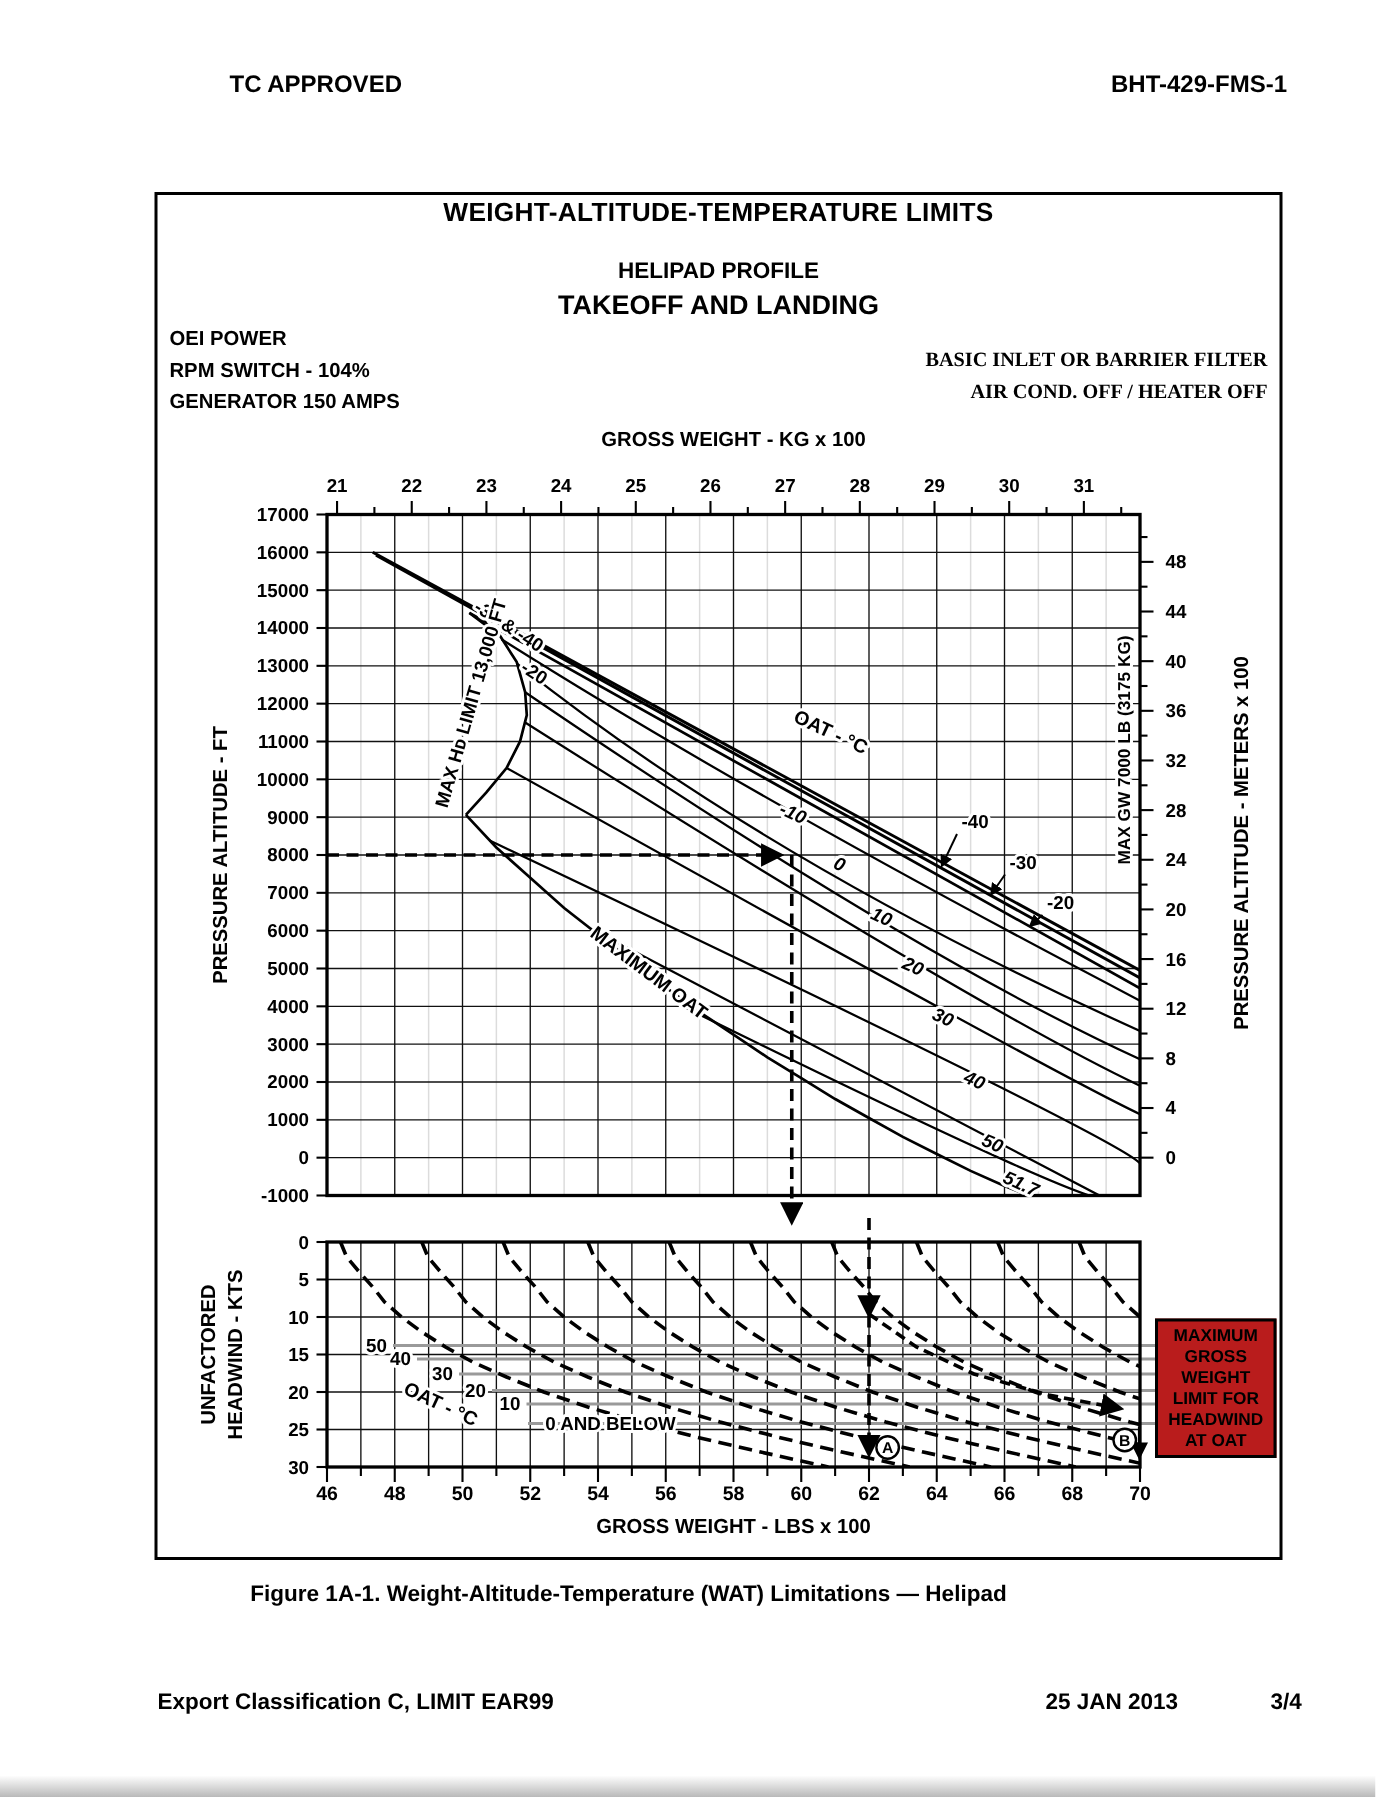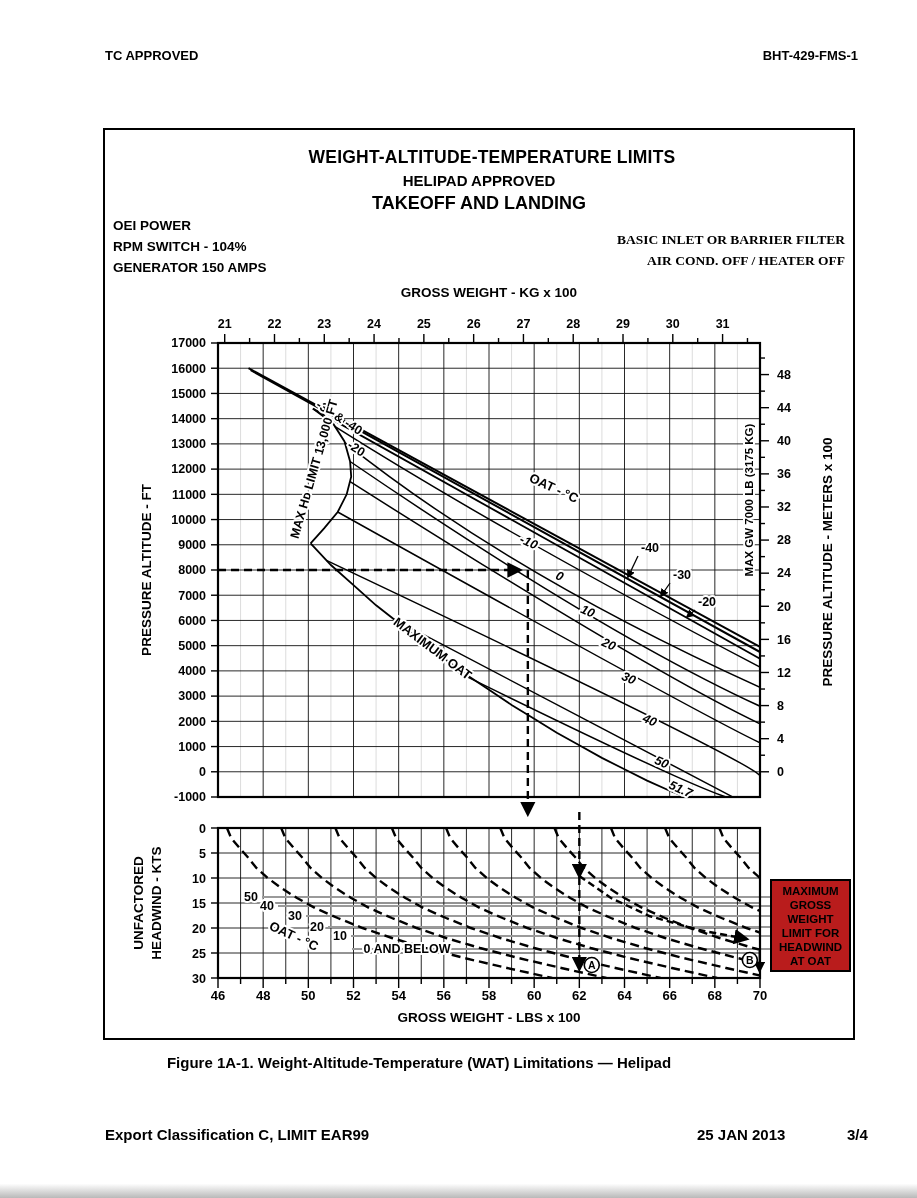--- a/index.html
+++ b/index.html
@@ -1,22 +1,22 @@
 <!DOCTYPE html>
 <html><head>
 <meta charset="utf-8">
 <style>
   html,body{margin:0;padding:0;background:#fff;}
   body{position:relative;width:917px;height:1198px;overflow:hidden;
        font-family:"Liberation Sans",sans-serif;font-weight:bold;color:#000;}
   .abs{position:absolute;}
-  .hdr{top:48px;font-size:13px;}
+  .hdr{top:48px;font-size:16px;margin-left:48px;}
   #figbox{left:103px;top:128px;width:748px;height:908px;border:2px solid #000;background:#fff;}
   .titleband{left:103px;width:752px;text-align:center;}
-  #t1{top:147px;font-size:17.5px;letter-spacing:.2px;padding-left:13px;}
+  #t1{top:131px;font-size:17.5px;letter-spacing:.2px;}
   #t2{top:172px;font-size:15px;}
   #t3{top:193px;font-size:18px;}
   .conds{font-size:13.5px;line-height:21px;white-space:pre-line;}
   #condL{left:113px;top:215px;}
   #condR{right:72px;top:229px;text-align:right;font-family:Liberation Serif, serif;}
   #sidebox{left:770px;top:879px;width:77px;height:89px;border:2px solid #000;background:#b91c1c;
            display:flex;align-items:center;justify-content:center;text-align:center;
            font-size:11.5px;line-height:14px;white-space:pre-line;}
   #caption{left:0;top:1054px;width:838px;text-align:center;font-size:15px;}
   .ftr{top:1126px;font-size:15px;}
@@ -27,21 +27,21 @@
 </style>
 </head>
 <body>
 
 <div class="abs hdr" style="left:105px;">TC APPROVED</div>
 <div class="abs hdr" style="right:59px;">BHT-429-FMS-1</div>
 
 <div class="abs" id="figbox"></div>
 
 <div class="abs titleband" id="t1">WEIGHT-ALTITUDE-TEMPERATURE LIMITS</div>
-<div class="abs titleband" id="t2">HELIPAD APPROVED</div>
+<div class="abs titleband" id="t2">HELIPAD PROFILE</div>
 <div class="abs titleband" id="t3">TAKEOFF AND LANDING</div>
 
 <div class="abs conds" id="condL">OEI POWER
 RPM SWITCH - 104%
 GENERATOR 150 AMPS</div>
 <div class="abs conds" id="condR">BASIC INLET OR BARRIER FILTER
 AIR COND. OFF  /  HEATER OFF</div>
 
 <svg id="gfx" class="abs" style="left:0;top:0;" width="917" height="1198" viewBox="0 0 917 1198">
     <defs>

